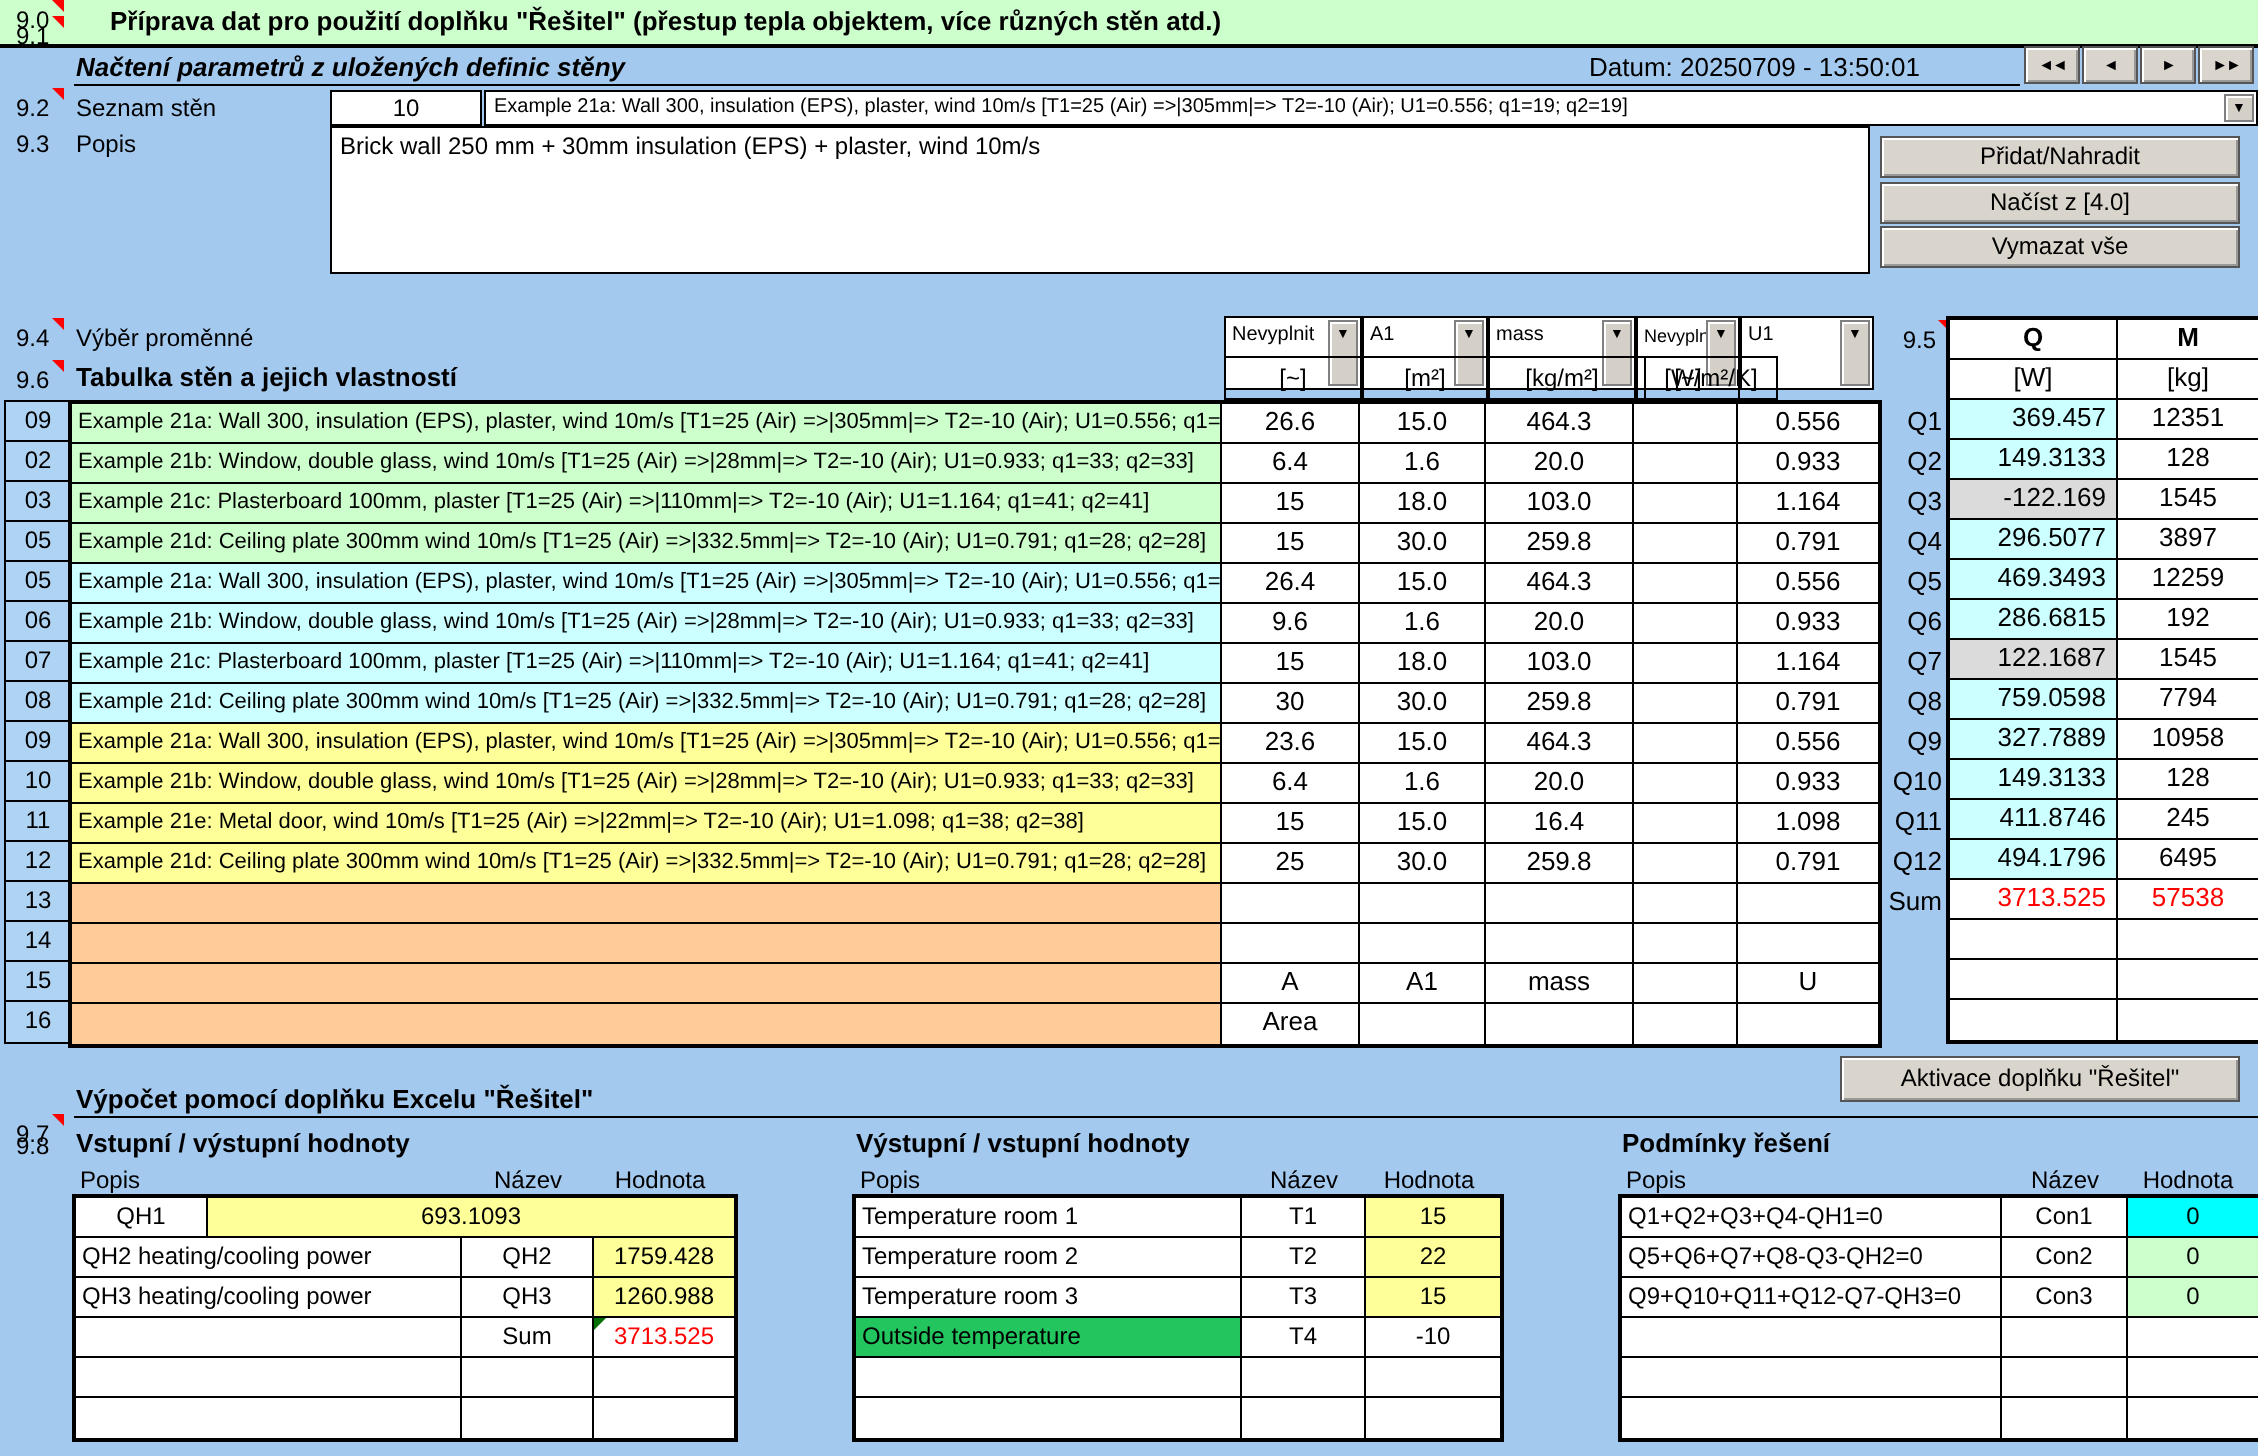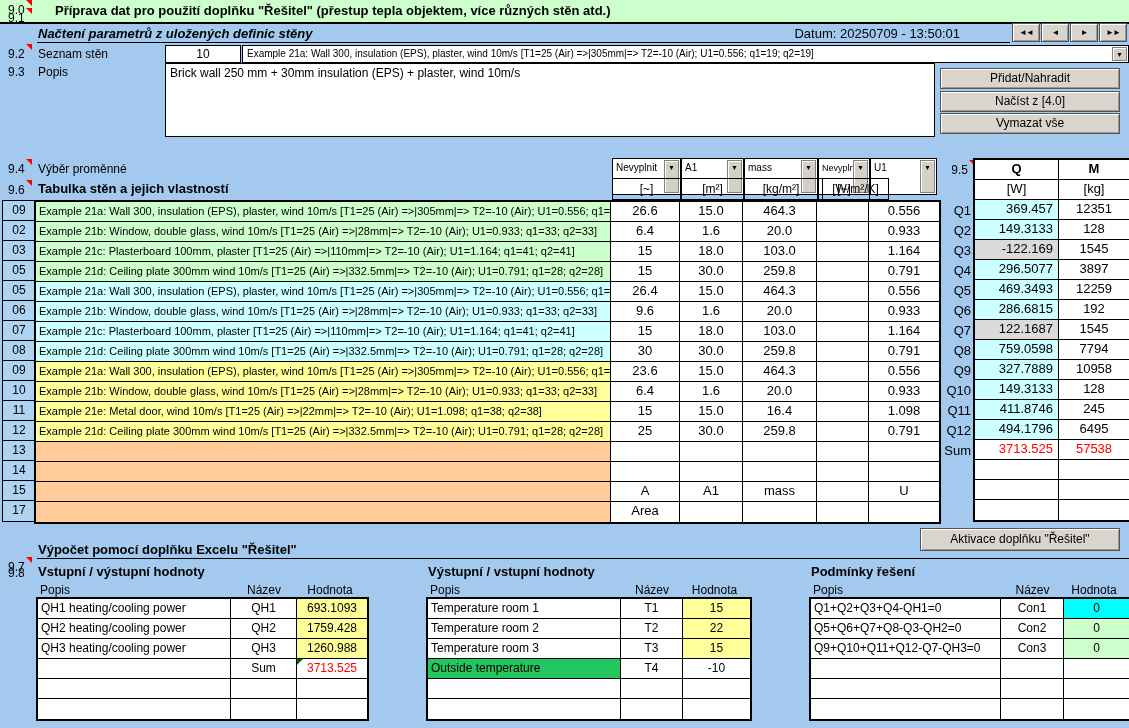--- a/index.html
+++ b/index.html
@@ -160,21 +160,21 @@
       <div class="rn">06</div>
       <div class="rn">07</div>
       <div class="rn">08</div>
       <div class="rn">09</div>
       <div class="rn">10</div>
       <div class="rn">11</div>
       <div class="rn">12</div>
       <div class="rn">13</div>
       <div class="rn">14</div>
       <div class="rn">15</div>
-      <div class="rn">17</div>
+      <div class="rn">16</div>
     </div>
   <div id="walls-body">
       <div class="wt-row">
         <div class="wt-desc" style="background: rgb(204, 255, 204);">Example 21a: Wall 300, insulation (EPS), plaster, wind 10m/s [T1=25 (Air) =&gt;|305mm|=&gt; T2=-10 (Air); U1=0.556; q1=19; q2=19]</div>
         <div class="wt-val wt-c1" style="background: rgb(255, 255, 255);">26.6</div>
         <div class="wt-val wt-c2" style="background: rgb(255, 255, 255);">15.0</div>
         <div class="wt-val wt-c3" style="background: rgb(255, 255, 255);">464.3</div>
         <div class="wt-val wt-c4" style="background: rgb(255, 255, 255);"></div>
         <div class="wt-val wt-c5" style="background: rgb(255, 255, 255);">0.556</div>
       </div>
@@ -415,21 +415,20 @@
   <span class="io-head" style="left:297px;width:66px;text-align:center;">Hodnota</span>
   <span class="io-head" style="left:430px;">Popis</span>
   <span class="io-head" style="left:621px;width:62px;text-align:center;">Název</span>
   <span class="io-head" style="left:683px;width:63px;text-align:center;">Hodnota</span>
   <span class="io-head" style="left:813px;">Popis</span>
   <span class="io-head" style="left:1001px;width:63px;text-align:center;">Název</span>
   <span class="io-head" style="left:1064px;width:60px;text-align:center;">Hodnota</span>
 
   <div class="io-table" id="io-table-0" style="left:36px;width:329px;">
       <div class="io-row">
-        <div class="io-desc" style="background: rgb(255, 255, 255); width: 193px;">QH1 heating/cooling power</div>
         <div class="io-mid" style="background: rgb(255, 255, 255); width: 66px;">QH1</div>
         <div class="io-val" style="background: rgb(255, 255, 153);">693.1093</div>
       </div>
       <div class="io-row">
         <div class="io-desc" style="background: rgb(255, 255, 255); width: 193px;">QH2 heating/cooling power</div>
         <div class="io-mid" style="background: rgb(255, 255, 255); width: 66px;">QH2</div>
         <div class="io-val" style="background: rgb(255, 255, 153);">1759.428</div>
       </div>
       <div class="io-row">
         <div class="io-desc" style="background: rgb(255, 255, 255); width: 193px;">QH3 heating/cooling power</div>

